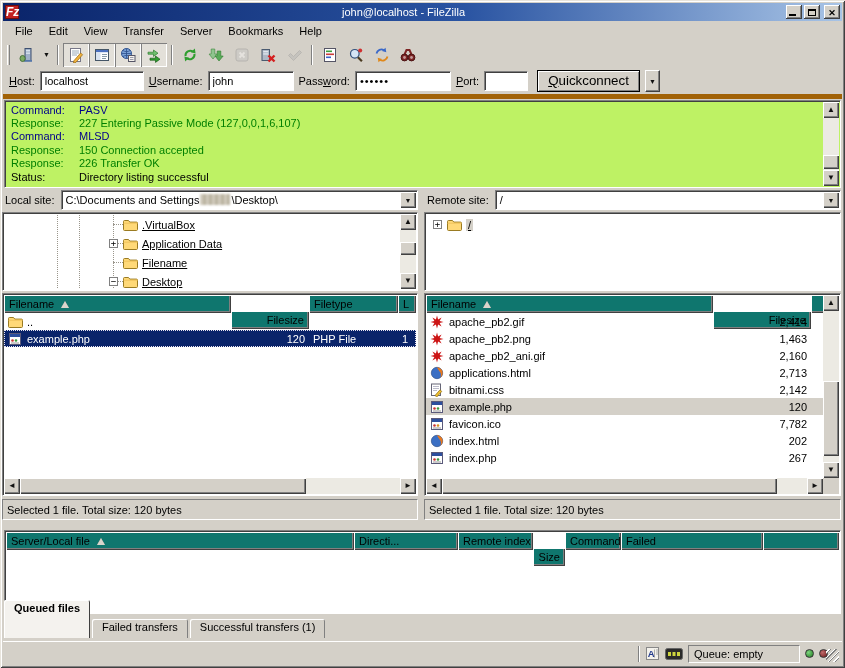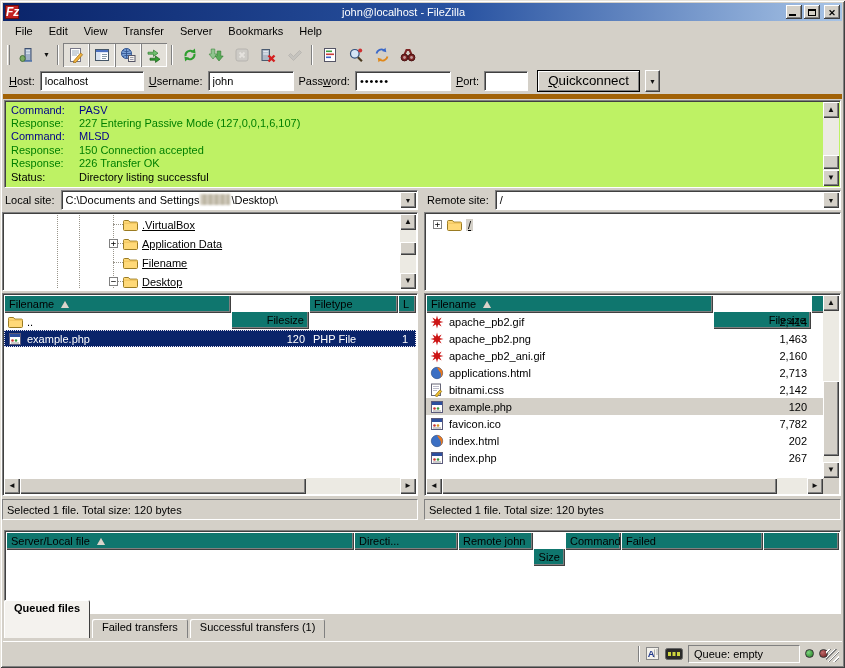--- a/index.html
+++ b/index.html
@@ -646,21 +646,21 @@
   <div class="queue">
     <div class="lheader grid-queue" id="queueheader">
         <div class="hcell">
           <span class="hlabel">Server/Local file</span>
           <span class="sort-asc"></span>
         </div>
         <div class="hcell">
           <span class="hlabel">Directi...</span>
         </div>
         <div class="hcell">
-          <span class="hlabel">Remote john</span>
+          <span class="hlabel">Remote index</span>
         </div>
         <div class="hcell num">
           <span class="hlabel">Size</span>
         </div>
         <div class="hcell">
           <span class="hlabel">Command</span>
         </div>
         <div class="hcell">
           <span class="hlabel">Failed</span>
         </div>

